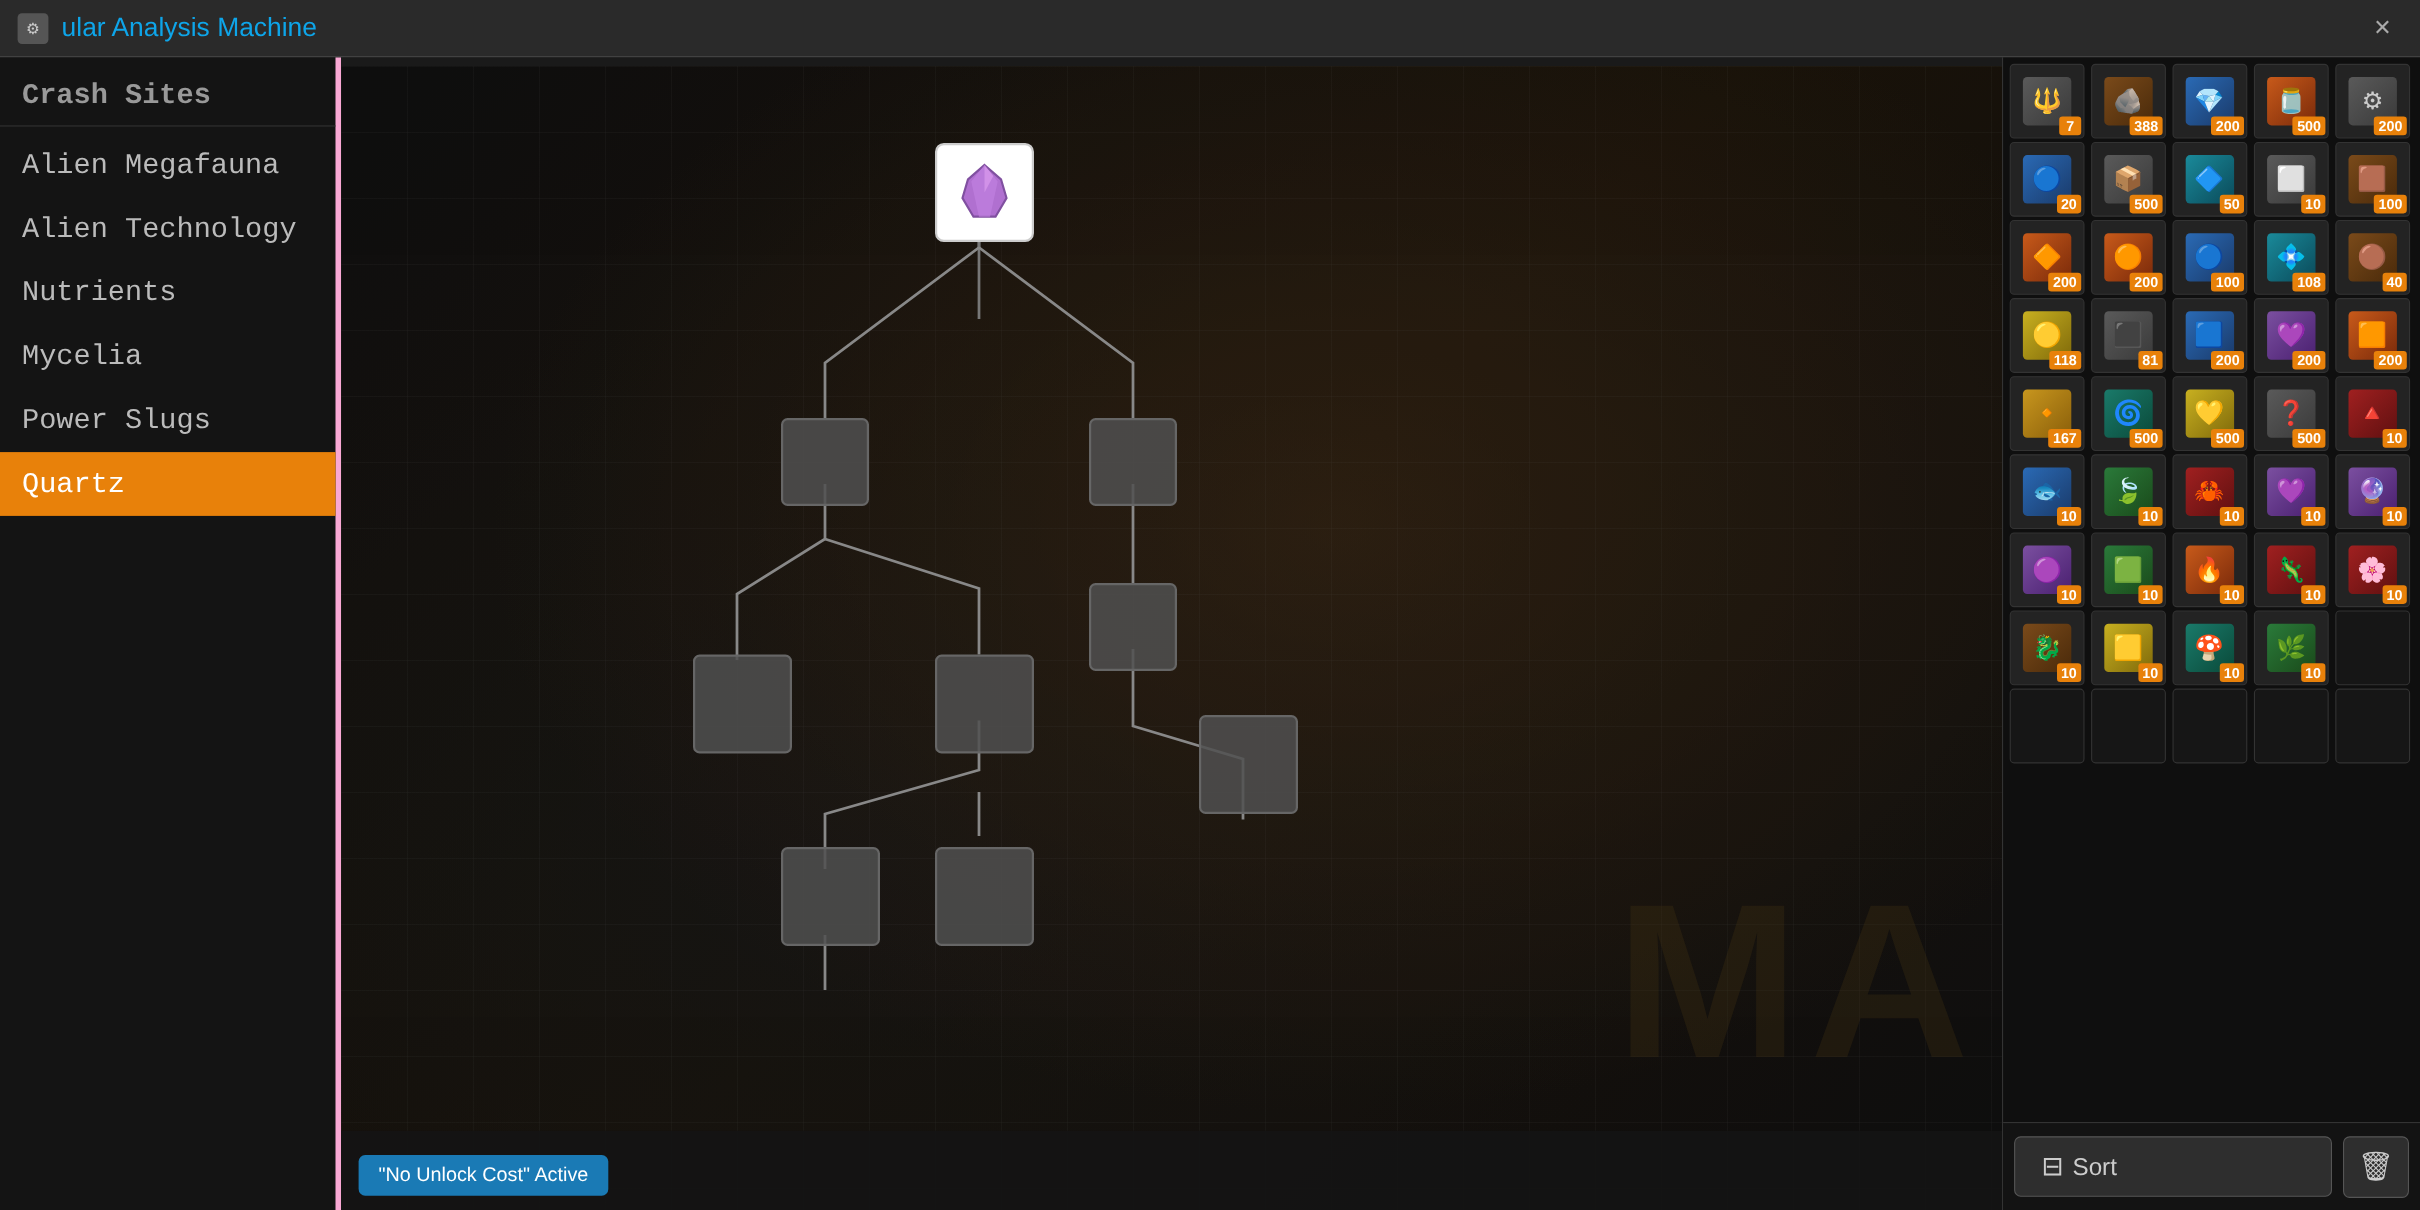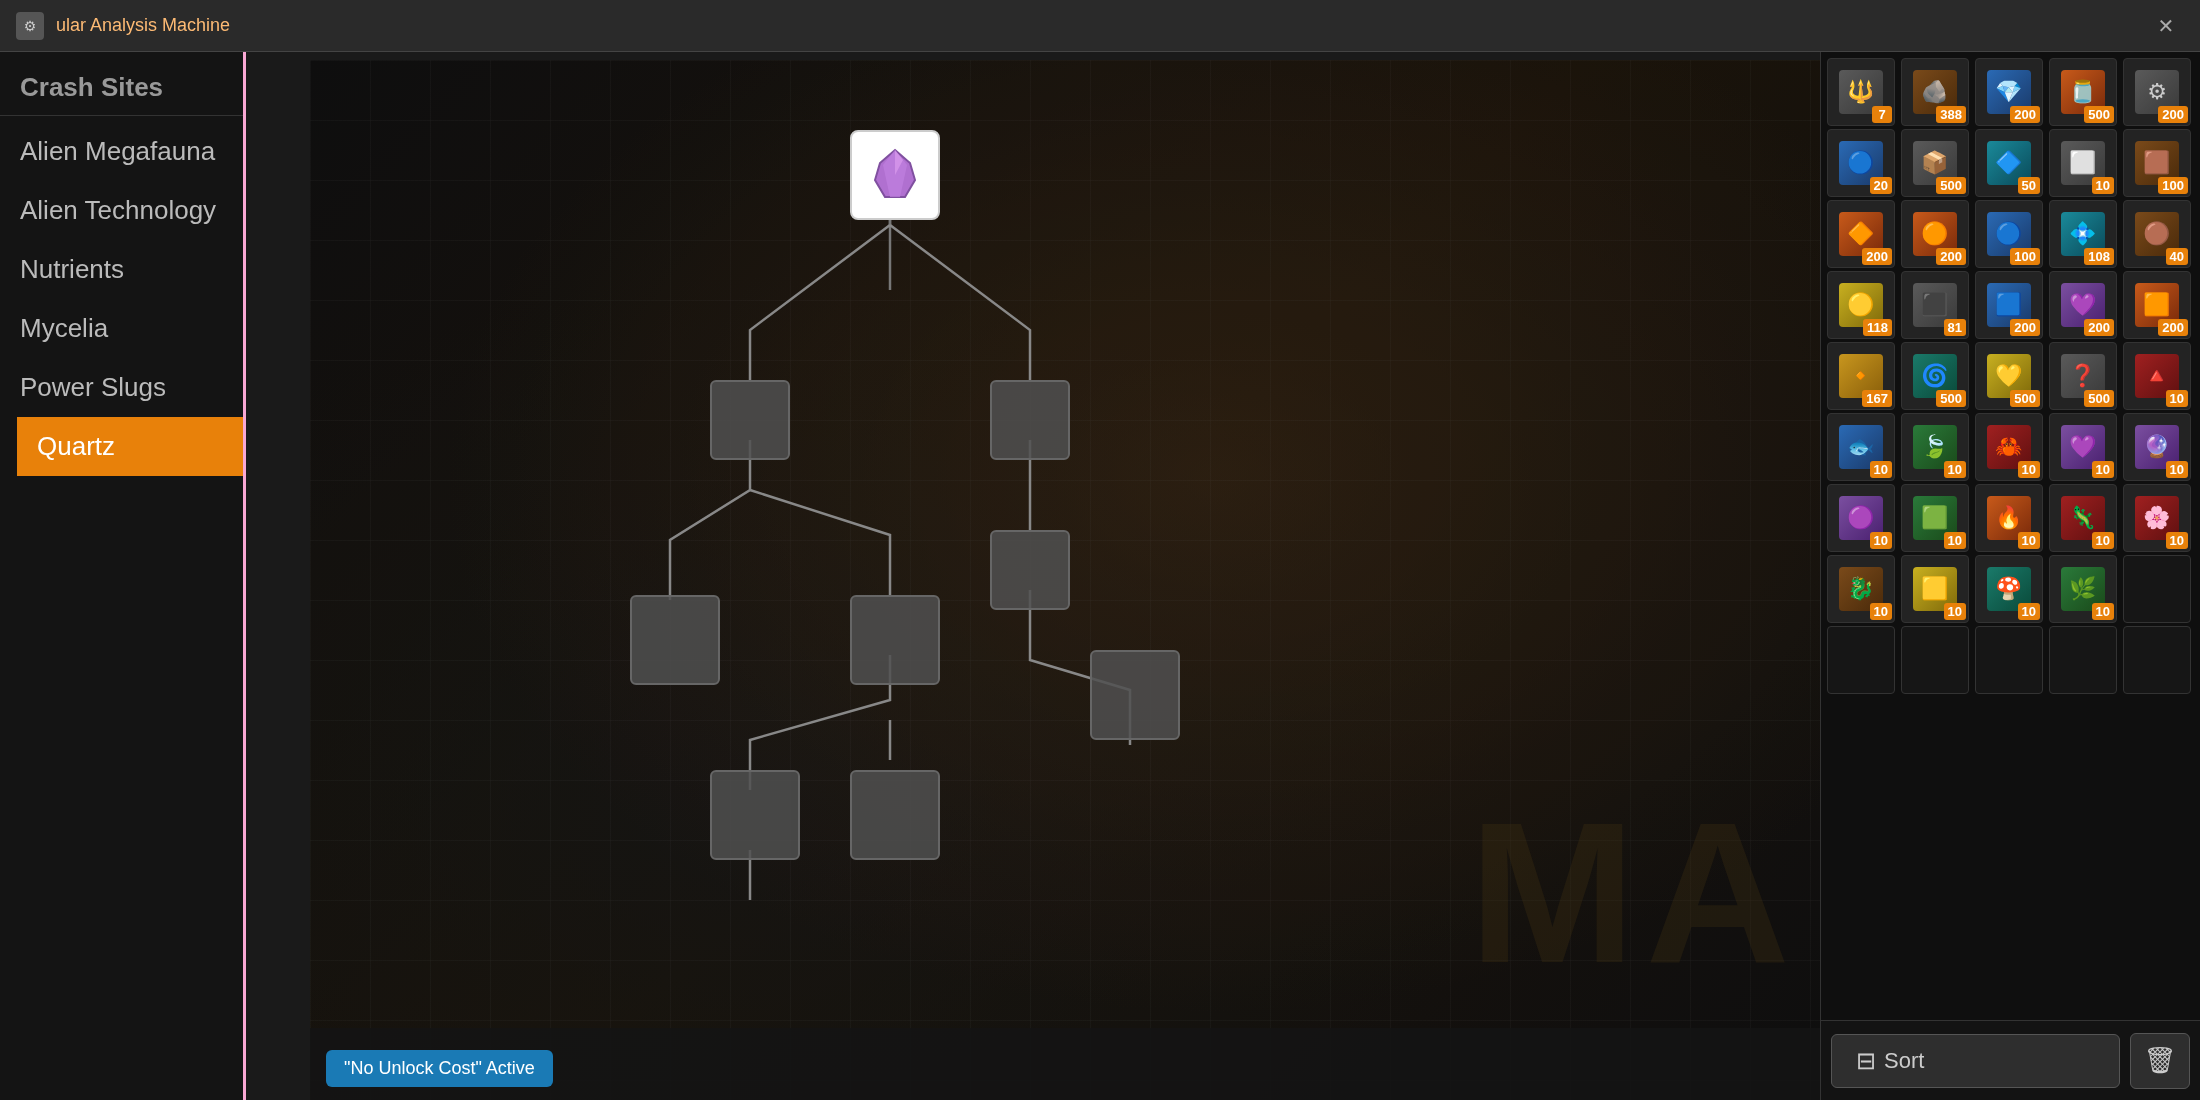--- a/index.html
+++ b/index.html
@@ -26,63 +26,63 @@
     }
     #titlebar .window-icon {
       width: 28px; height: 28px;
       background: #555;
       border-radius: 4px;
       margin-right: 12px;
       display: flex; align-items: center; justify-content: center;
       font-size: 14px;
     }
     #titlebar .title-text {
-      font-size: 18px;
-      color: #fdba74;
+      font-size: 24px;
+      color: #0ea5e9;
       flex: 1;
     }
     #titlebar .close-btn {
       width: 36px; height: 36px;
       display: flex; align-items: center; justify-content: center;
       font-size: 20px;
       color: #aaa;
       cursor: pointer;
       border-radius: 4px;
     }
 
     
     #sidebar {
       position: absolute;
       top: 52px; left: 0;
-      width: 246px;
+      width: 310px;
       height: calc(100% - 52px);
       background: rgba(20,20,20,0.95);
-      border-right: 3px solid #f9a8d4;
+      border-right: 5px solid #f9a8d4;
       z-index: 10;
+      font-family: Liberation Mono, monospace;
     }
     .sidebar-header {
       padding: 20px 20px 12px 20px;
       font-size: 26px;
       font-weight: 600;
       color: #999;
       border-bottom: 1px solid #333;
       margin-bottom: 6px;
     }
     .sidebar-item {
       padding: 14px 20px;
       font-size: 26px;
       color: #bbb;
       cursor: pointer;
       transition: background 0.15s;
     }
     .sidebar-item.active {
       background: #e8810a;
       color: #fff;
       font-weight: 500;
-      margin-left: 17px;
     }
 
     
     #main {
       position: absolute;
       top: 60px; left: 310px;
       width: calc(100% - 310px - 380px);
       height: calc(100% - 52px);
       overflow: hidden;
     }

